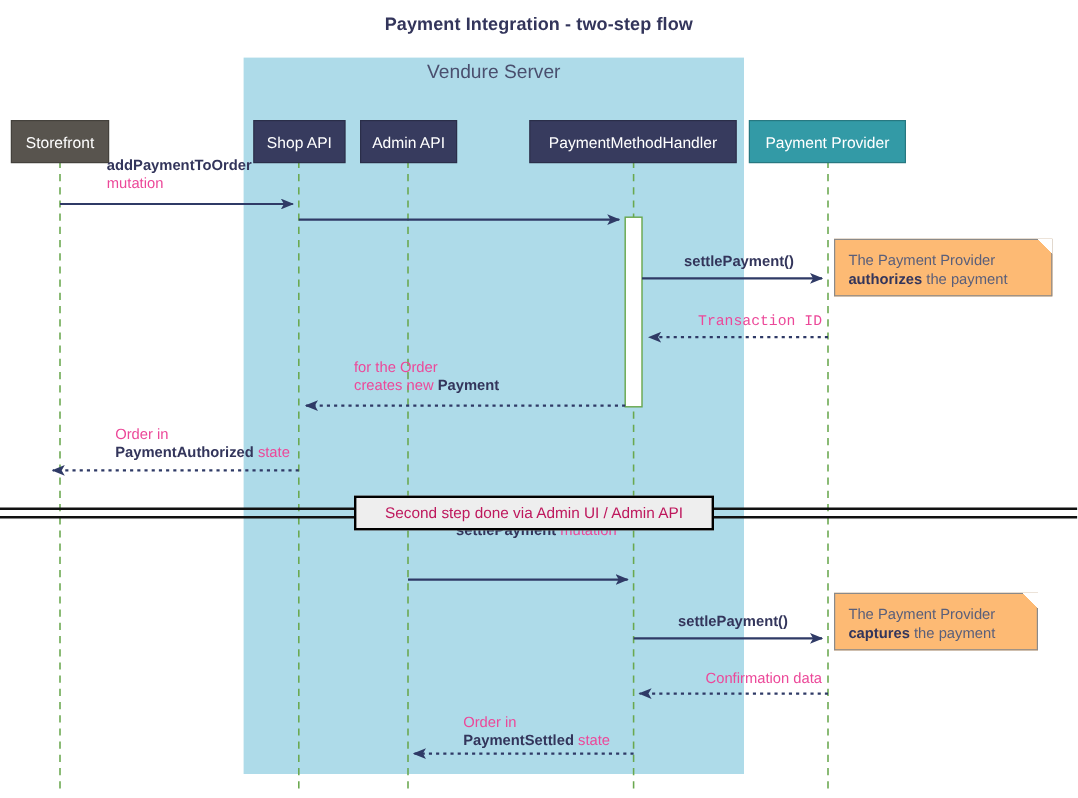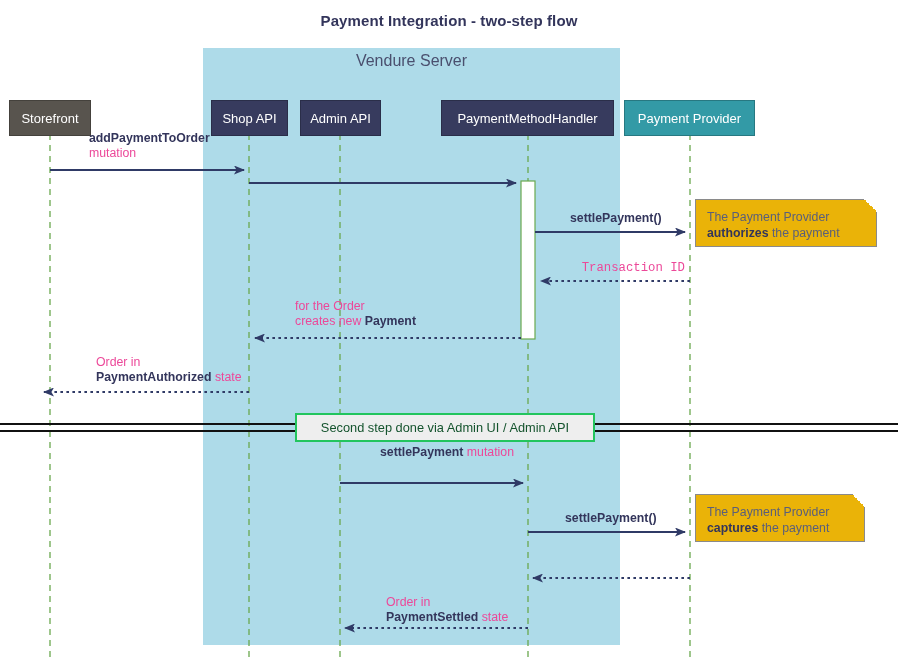--- a/index.html
+++ b/index.html
@@ -74,21 +74,21 @@
   .msg-label .plain {
     color: #ec4899;
     font-weight: normal;
   }
   .ta-left { text-align: left; margin-left: 29px; }
   .ta-right { text-align: right; }
 
   
   .note {
     box-sizing: border-box;
-    background: #eab308;
+    background: #fdba74;
     border: 1px solid #8a8a8a;
     font-size: 12.3px;
     color: #5a5f7a;
     line-height: 16px;
     padding: 9px 11px 24px 11px;
     white-space: nowrap;
   }
   .note b { color: #33355b; font-weight: bold; }
   .note-fold {
     position: absolute;
@@ -97,23 +97,23 @@
     width: 13px;
     height: 13px;
     background: linear-gradient(225deg, #ffffff 0 50%, transparent 50% 100%);
     border-left: 0;
   }
 
   
   .divider-box {
     box-sizing: border-box;
     background: #eeeeee;
-    border: 2px solid #22c55e;
+    border: 2px solid #000000;
     font-size: 12.8px;
-    color: #14532d;
+    color: #be185d;
     display: flex;
     align-items: center;
     justify-content: center;
     white-space: nowrap;
   }
 </style>
 </head>
 <body>
 
 <div id="diagram-root">
@@ -208,28 +208,31 @@
   <div class="abs msg-label ta-left" style="left:266px; top:299px; width:260px;">
     <div><span class="plain">for the Order</span></div>
     <div><span class="plain">creates new </span><b>Payment</b></div>
   </div>
 
   <div class="abs msg-label ta-left" style="left:67px; top:355px; width:230px;">
     <div><span class="plain">Order in</span></div>
     <div><b>PaymentAuthorized</b><span class="plain"> state</span></div>
   </div>
 
-  <div class="abs msg-label ta-left" style="left:351px; top:445px; width:230px;">
+  <div class="abs msg-label ta-left" style="left:351px; top:435px; width:230px;">
     <b>settlePayment</b><span class="plain"> mutation</span>
   </div>
 
   <div class="abs msg-label ta-left" style="left:536px; top:511px; width:160px;">
     <b>settlePayment()</b>
   </div>
 
+  <div class="abs msg-label ta-right" style="left:520px; top:558px; width:165px;">
+    <span class="plain">Confirmation data</span>
+  </div>
 
   <div class="abs msg-label ta-left" style="left:357px; top:595px; width:230px;">
     <div><span class="plain">Order in</span></div>
     <div><b>PaymentSettled</b><span class="plain"> state</span></div>
   </div>
 
   <div class="abs note" style="left:695px; top:199px; width:182px; height:48px;">
     <div class="note-fold"></div>
     <div>The Payment Provider</div>
     <div><b>authorizes</b><span> the payment</span></div>

